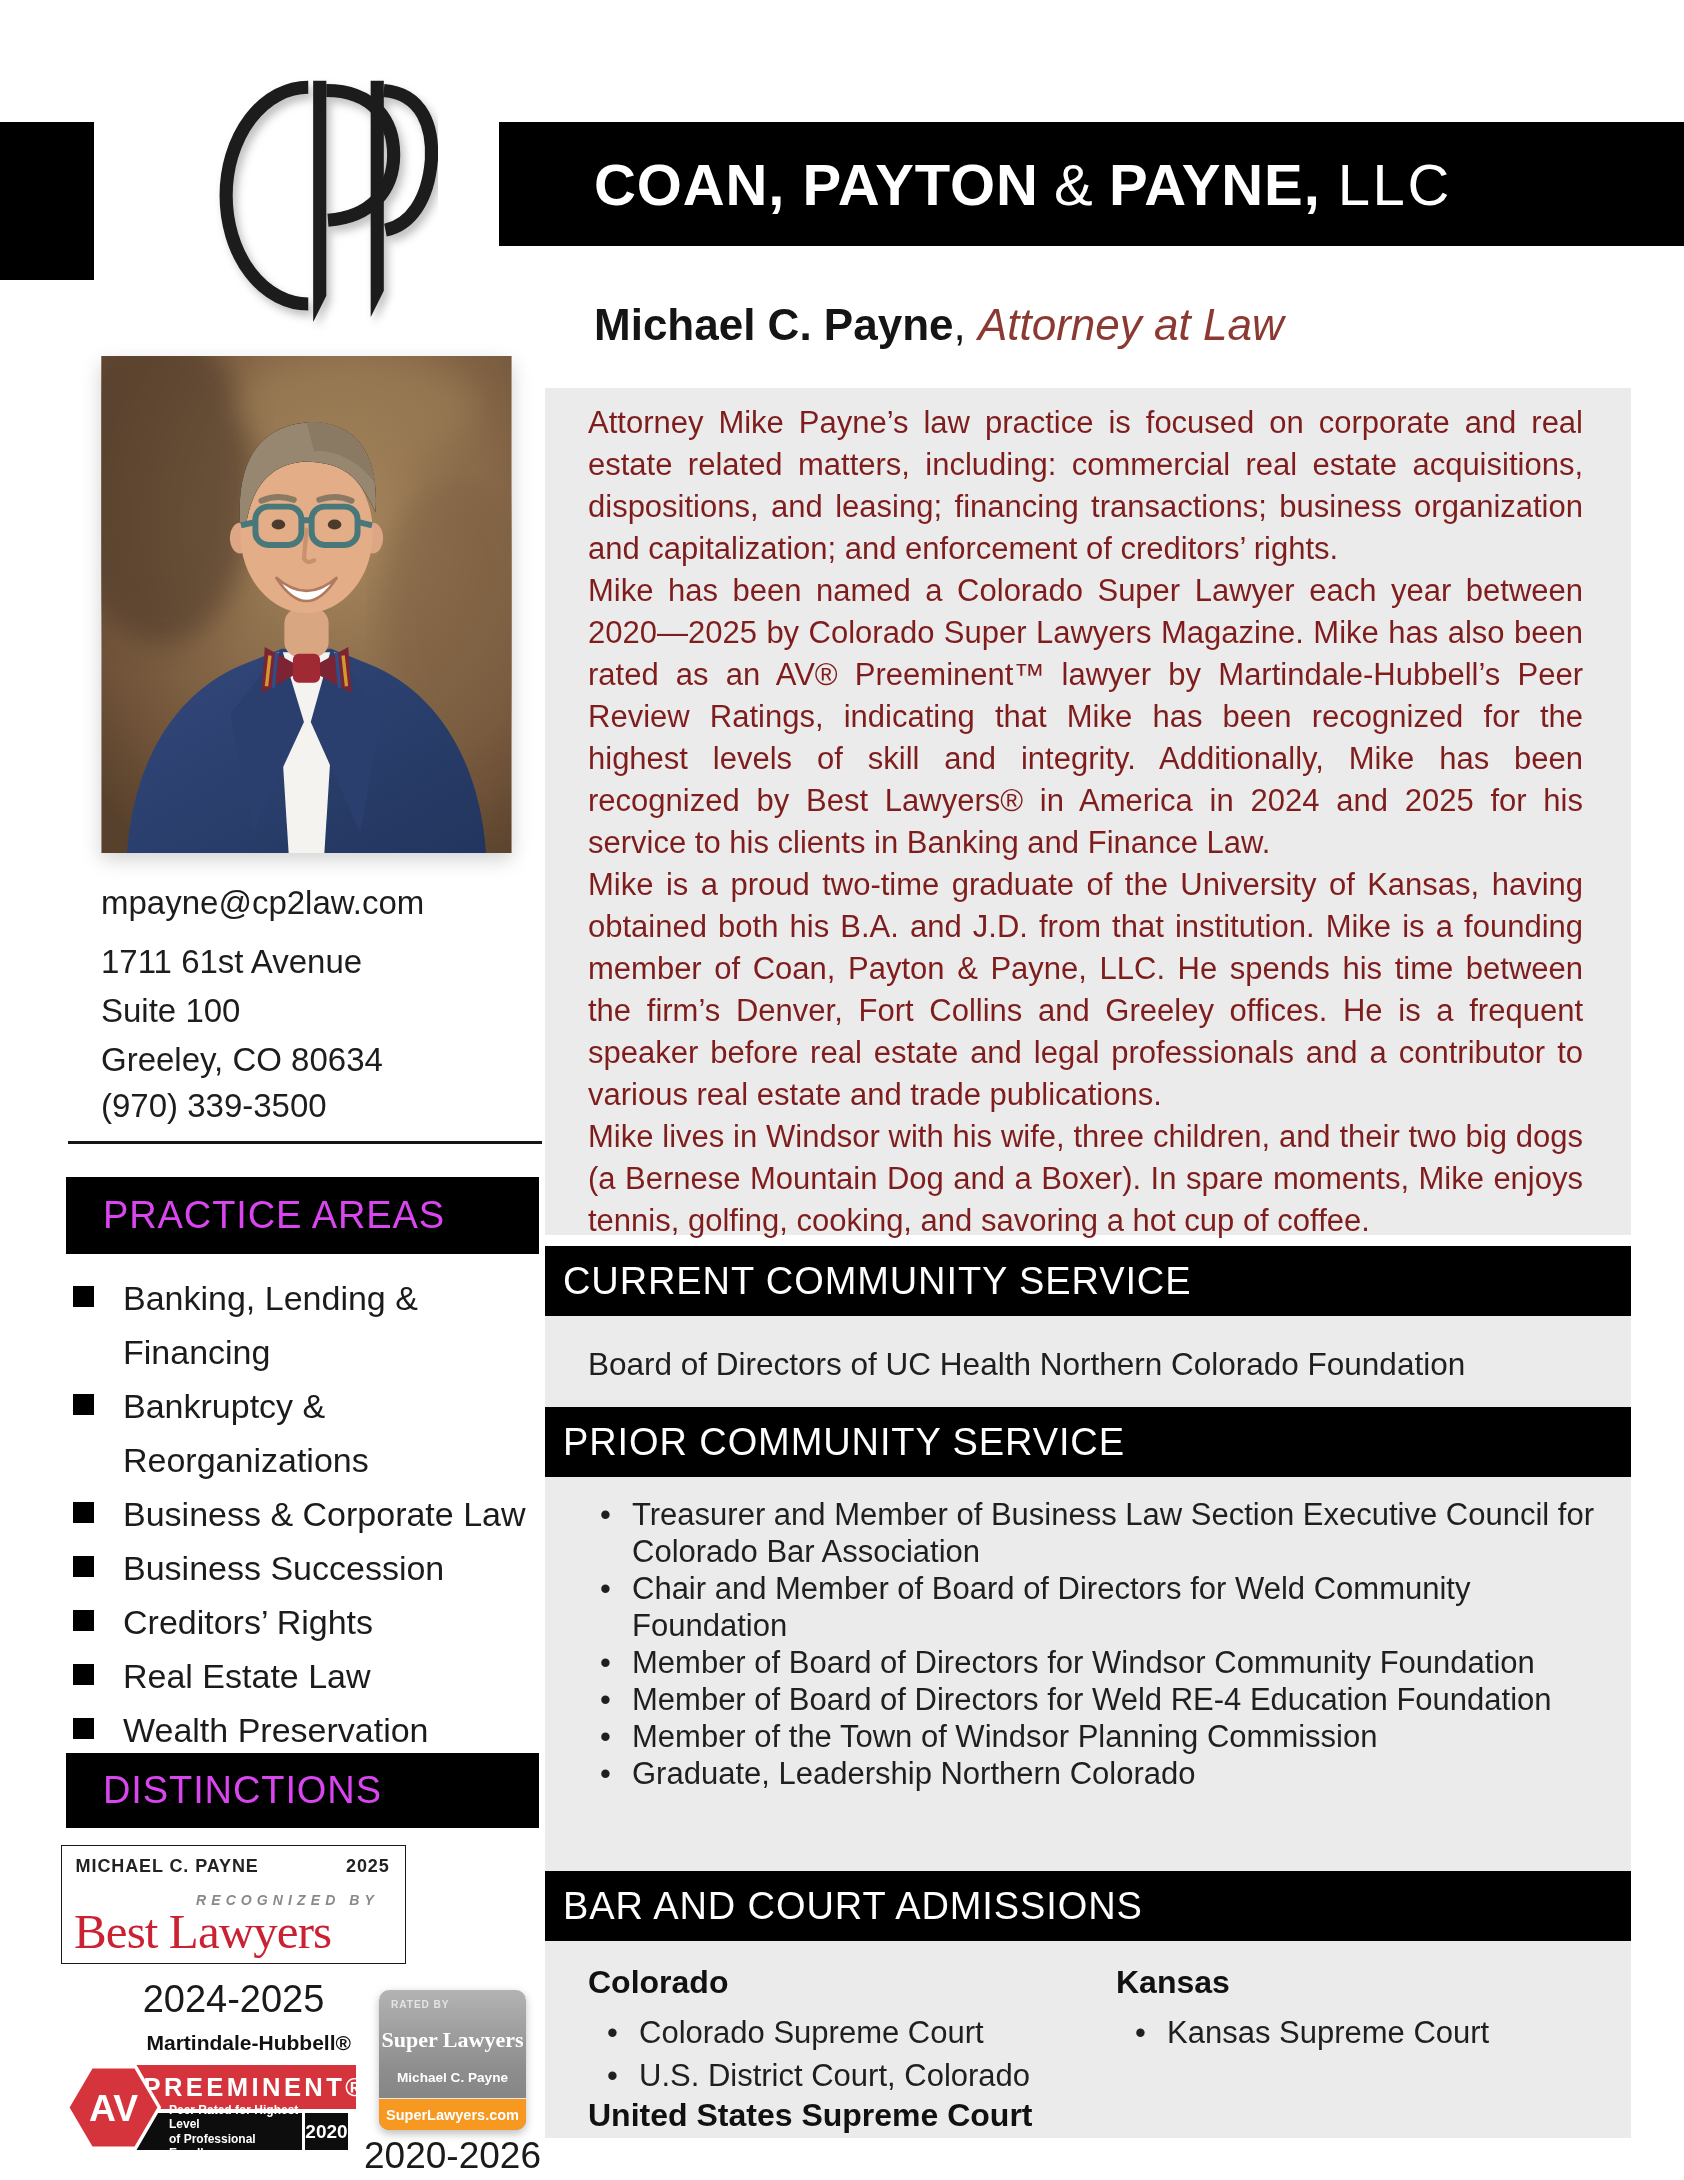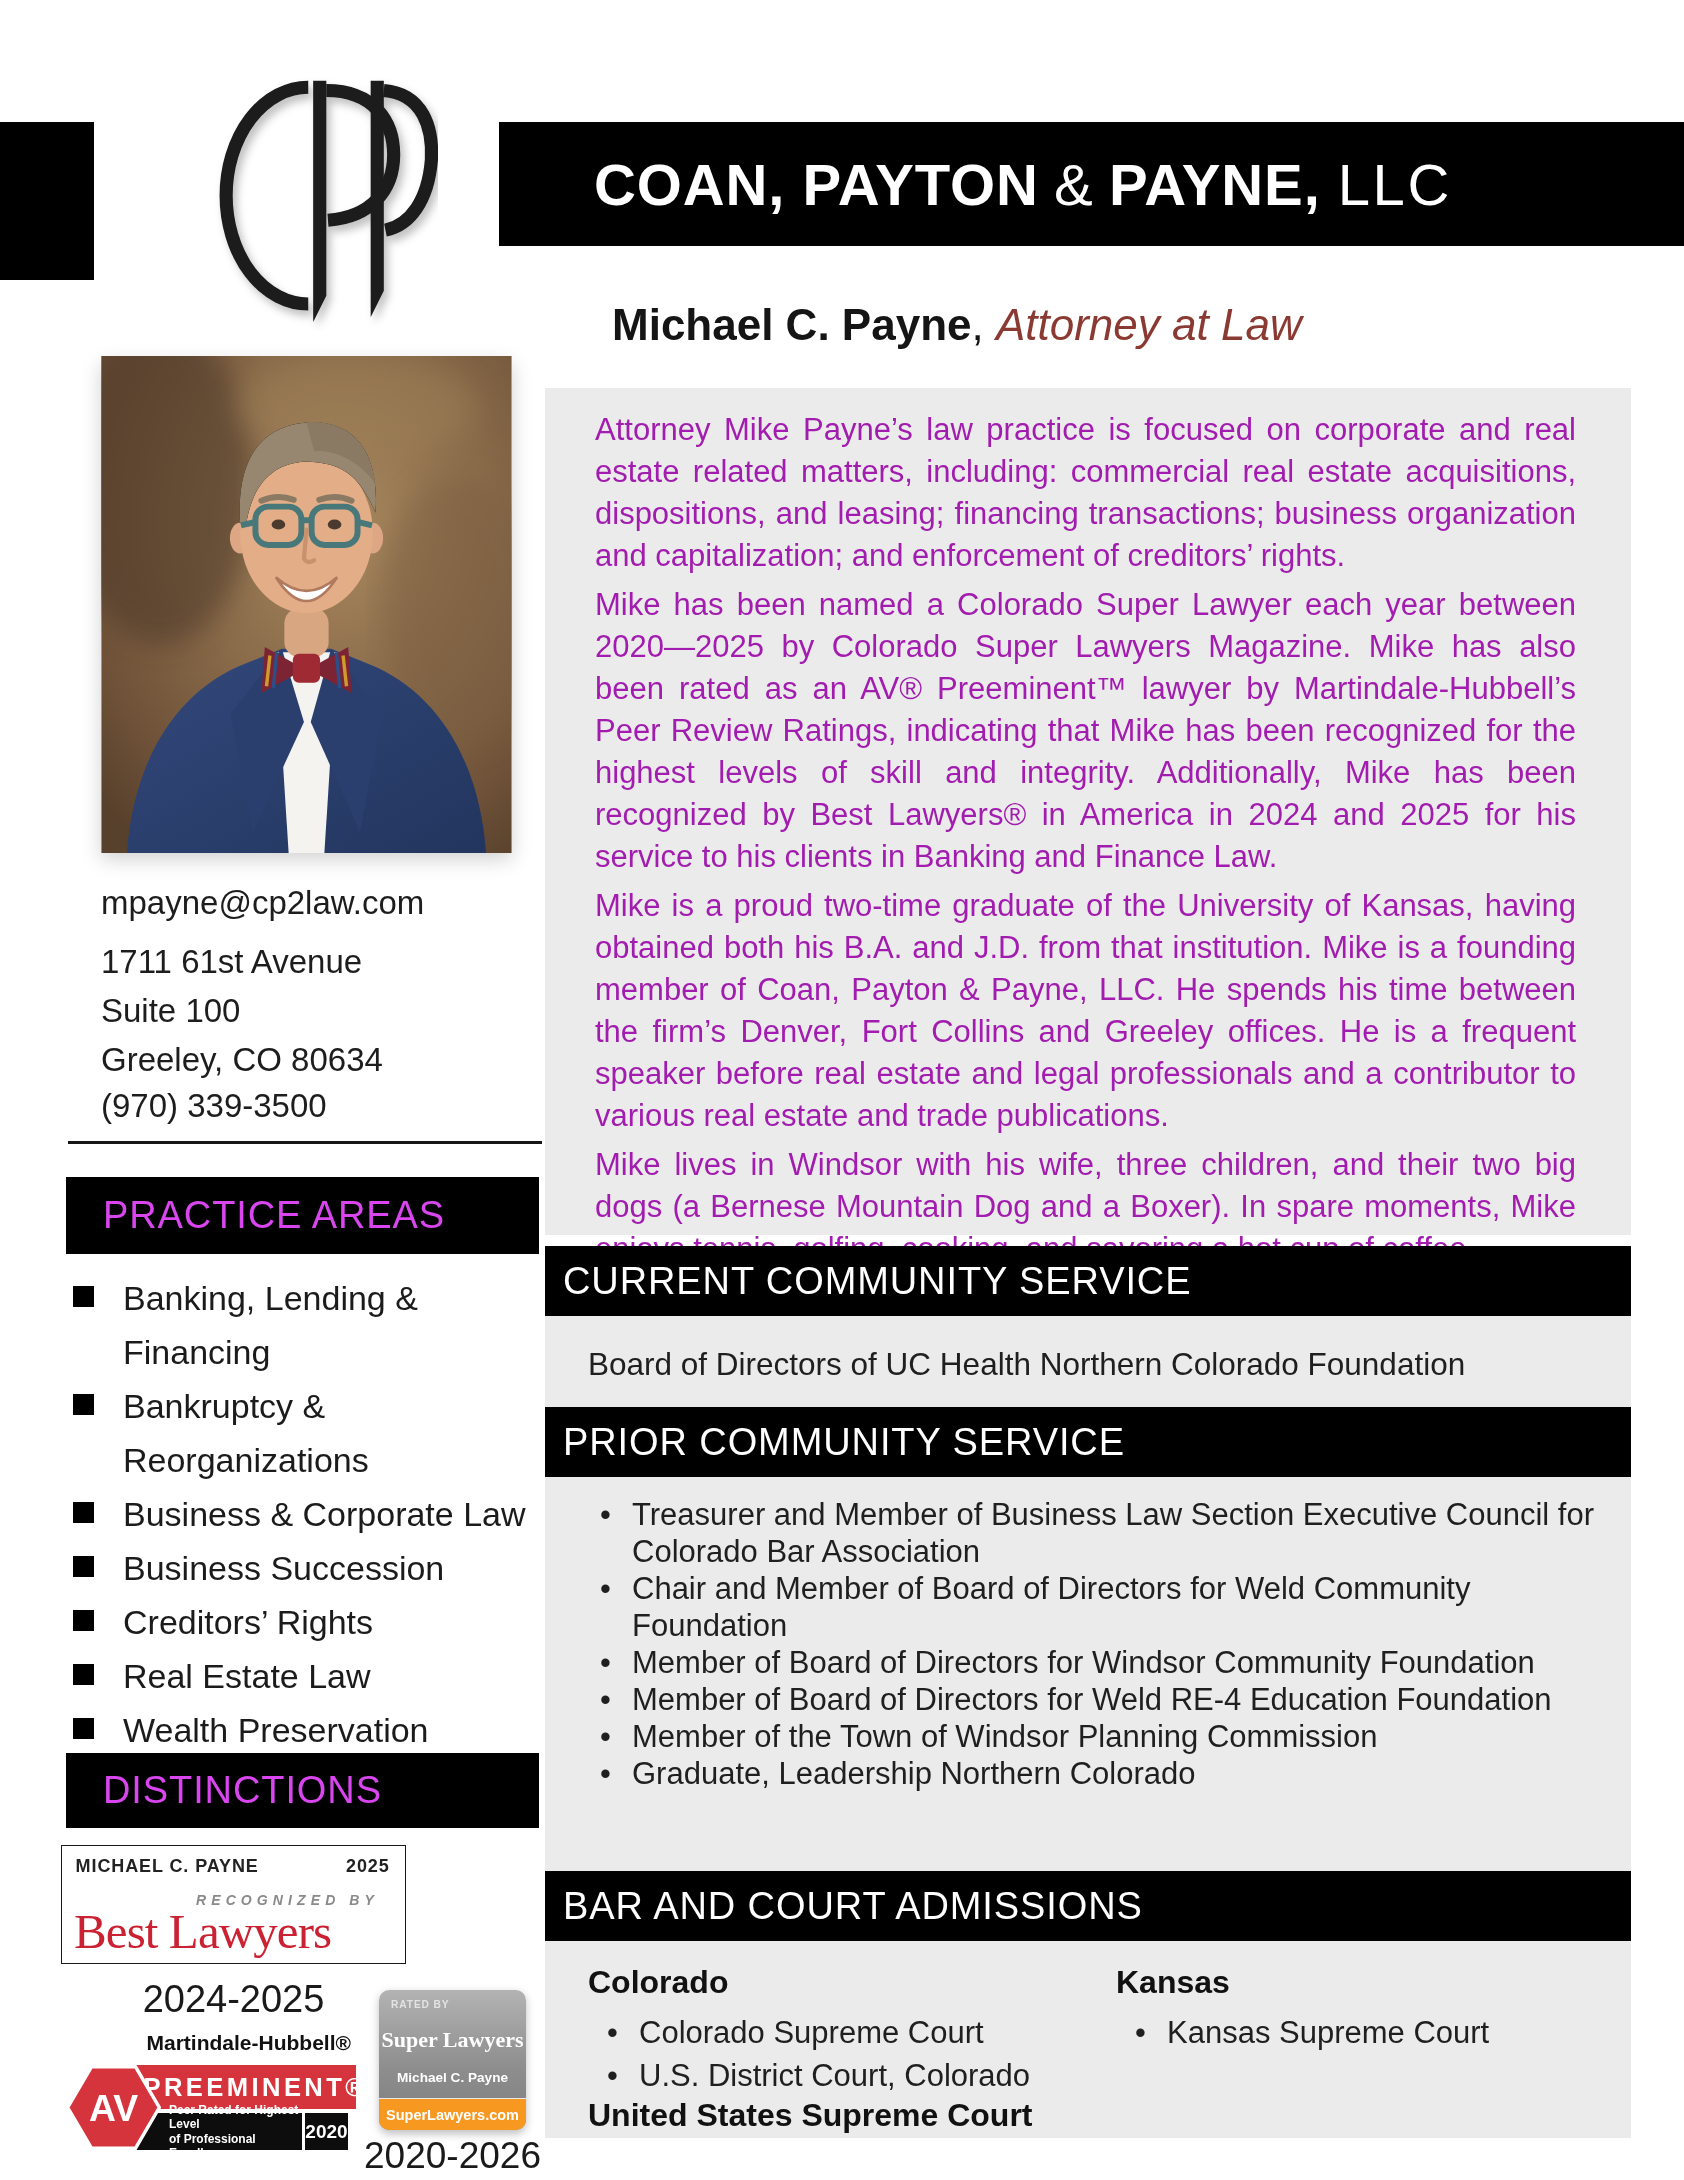--- a/index.html
+++ b/index.html
@@ -11,21 +11,21 @@
   .edge-block { position:absolute; left:0; top:122px; width:94px; height:158px; background:#000; }
   .logo { position:absolute; left:167px; top:75px; width:271px; height:256px; }
   .header-bar {
     position:absolute; left:499px; top:122px; width:1186px; height:124px; background:#000;
     display:flex; align-items:center; padding-left:95px; box-sizing:border-box;
     color:#fff; font-size:58px; letter-spacing:0.9px; white-space:nowrap;
   }
   .header-bar .hv { font-weight:700; }
   .header-bar .amp { font-weight:400; margin:0 15.3px; }
   .header-bar .llc { font-weight:400; margin-left:17px; letter-spacing:2.6px; }
-  .title-line { position:absolute; left:612px; top:300px; font-size:44px; white-space:nowrap; }
+  .title-line { position:absolute; left:594px; top:300px; font-size:44px; white-space:nowrap; }
   .title-line .nm { font-weight:700; color:#151515; }
   .title-line .sep { color:#151515; }
   .title-line .role { font-style:italic; color:#8a3a32; }
   
   .photo { position:absolute; left:101px; top:356px; width:411px; height:497px;
            box-shadow:0 6.8px 19px rgba(0,0,0,.18); }
   .photo svg { display:block; }
   .contact-email { position:absolute; left:101px; top:884px; font-size:33px; }
   .contact-address { position:absolute; left:101px; top:937px; font-size:33px; line-height:49px; }
   .contact-phone { position:absolute; left:101px; top:1087px; font-size:33px; }
@@ -70,21 +70,21 @@
               font-family:"Liberation Serif", serif; font-weight:700; font-size:22px; }
   .sl-name { position:absolute; left:0; top:80px; width:100%; text-align:center; color:#fff;
              font-weight:700; font-size:13.6px; }
   .sl-site { position:absolute; left:0; bottom:0; width:100%; height:32px; background:#f79820;
              color:#fff; font-weight:700; font-size:14.5px; text-align:center; line-height:32px;
              border-top:1.7px solid #e9e9e9; box-sizing:border-box; }
   .sl-years { position:absolute; left:333px; top:2135px; width:239px; text-align:center; font-size:37px; color:#1a1a1a; }
   
   .bio-box { position:absolute; left:545px; top:388px; width:1086px; height:847px; background:#ebebeb;
              padding:13.6px 48px 0 43px; box-sizing:border-box; }
-  .bio-box p { margin:7px; font-size:31px; line-height:42px; text-align:justify; color:#a21caf; }
+  .bio-box p { margin:0; font-size:31px; line-height:42px; text-align:justify; color:#7f1d1d; }
   .svc-box { position:absolute; left:545px; top:1246px; width:1086px; height:892px; background:#ebebeb; }
   .section-bar { position:absolute; left:545px; width:1086px; height:70px; background:#000; color:#fff;
                  display:flex; align-items:center; padding-left:18px; box-sizing:border-box;
                  font-size:38px; letter-spacing:0.9px; }
   .current-bar { top:1246px; }
   .prior-bar { top:1407px; }
   .adm-bar { top:1871px; }
   .board-text { position:absolute; left:588px; top:1346px; font-size:31.5px; color:#1f1f1f; }
   .prior-list { position:absolute; left:588px; top:1496px; width:1031px; list-style:none; margin:0; padding:0; }
   .prior-list li { position:relative; padding-left:44px; font-size:31px; line-height:37px; color:#1f1f1f; }

